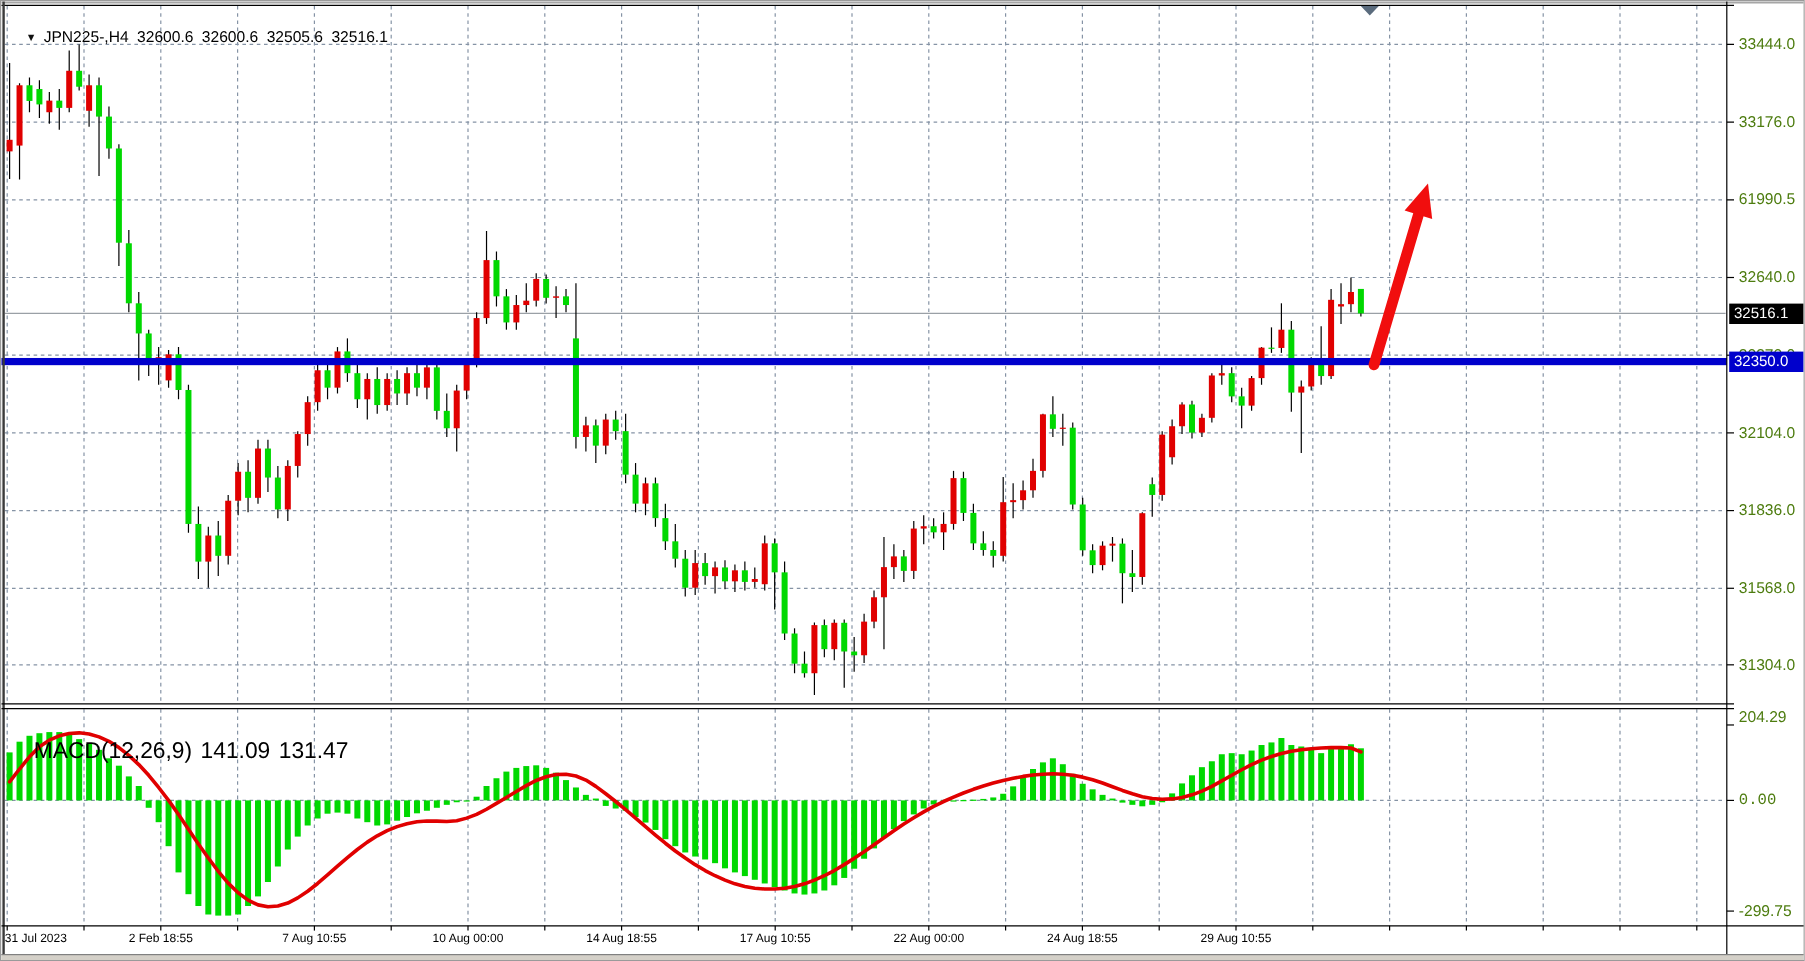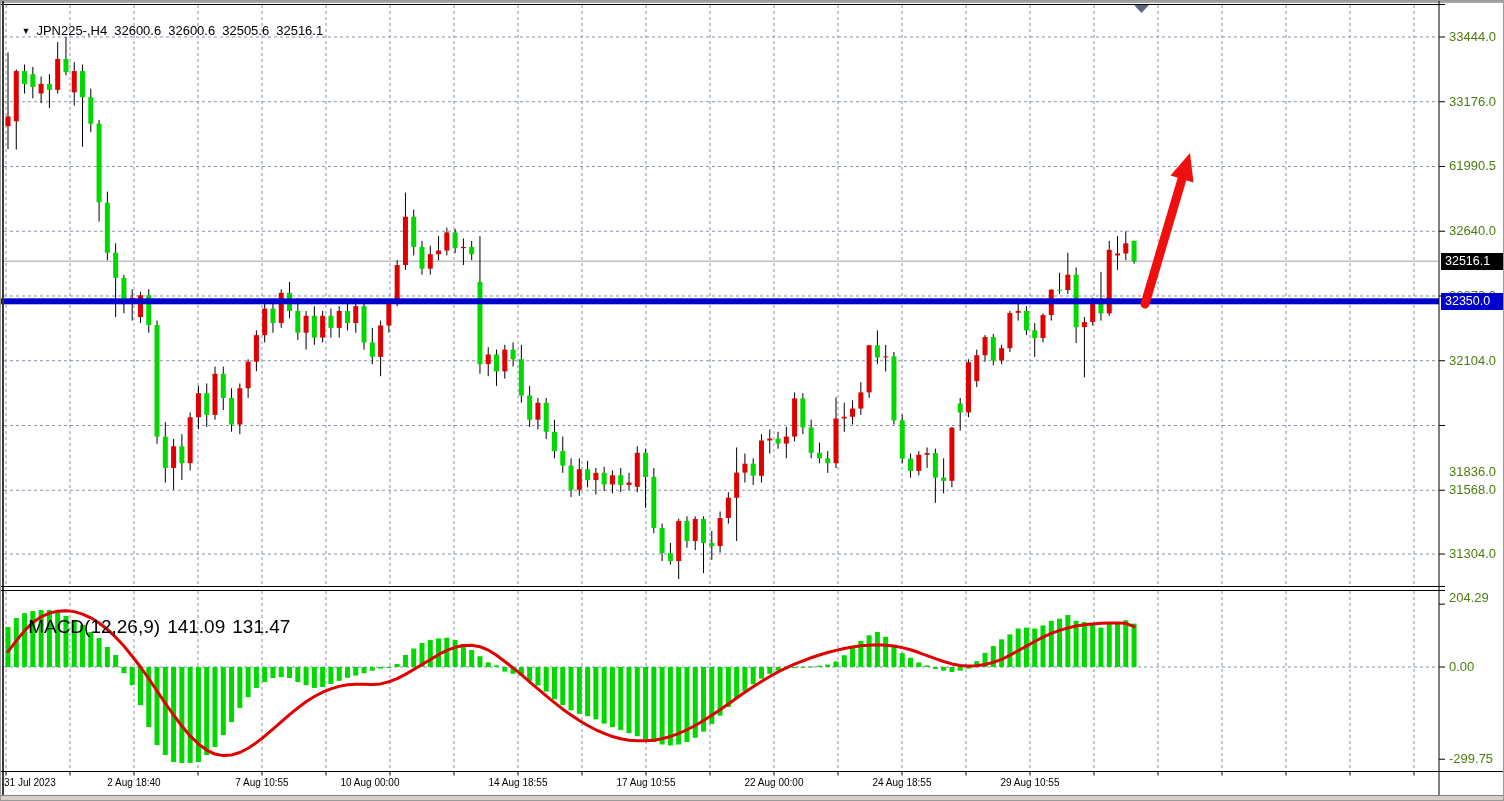--- a/index.html
+++ b/index.html
@@ -561,32 +561,32 @@
     <span>MACD(12,26,9)</span><span class="v">141.09</span><span class="v">131.47</span>
   </div>
 
   <div id="price-axis">
       <div class="tick-lbl" style="top: 28px;">33444.0</div>
       <div class="tick-lbl" style="top: 92.7488px;">33176.0</div>
       <div class="tick-lbl" style="top: 157.498px;">61990.5</div>
       <div class="tick-lbl" style="top: 222.246px;">32640.0</div>
       <div class="tick-lbl" style="top: 286.995px;">32372.0</div>
       <div class="tick-lbl" style="top: 351.744px;">32104.0</div>
-      <div class="tick-lbl" style="top: 416.493px; margin-top: 47px;">31836.0</div>
+      <div class="tick-lbl" style="top: 416.493px;">31836.0</div>
       <div class="tick-lbl" style="top: 481.242px;">31568.0</div>
       <div class="tick-lbl" style="top: 545.024px;">31304.0</div>
       <div class="tick-lbl" style="top: 589px;">204.29</div>
-      <div class="tick-lbl" style="top: 658px;">0.00</div>
+      <div class="tick-lbl" style="top: 658px; font-family: Liberation Mono, monospace;">0.00</div>
       <div class="tick-lbl" style="top: 750.23px;">-299.75</div>
     </div>
   <div id="time-axis">
       <div class="date-lbl" style="left: 3px;">31 Jul 2023</div>
-      <div class="date-lbl" style="left: 88px; width: 90px; text-align: center;">2 Aug 18:40</div>
+      <div class="date-lbl" style="left: 88px; width: 90px; text-align: center;">2 Feb 18:55</div>
       <div class="date-lbl" style="left: 216px; width: 90px; text-align: center;">7 Aug 10:55</div>
-      <div class="date-lbl" style="left: 324px; width: 90px; text-align: center;">10 Aug 00:00</div>
+      <div class="date-lbl" style="left: 344px; width: 90px; text-align: center;">10 Aug 00:00</div>
       <div class="date-lbl" style="left: 472px; width: 90px; text-align: center;">14 Aug 18:55</div>
       <div class="date-lbl" style="left: 600px; width: 90px; text-align: center;">17 Aug 10:55</div>
       <div class="date-lbl" style="left: 728px; width: 90px; text-align: center;">22 Aug 00:00</div>
       <div class="date-lbl" style="left: 856px; width: 90px; text-align: center;">24 Aug 18:55</div>
       <div class="date-lbl" style="left: 984px; width: 90px; text-align: center;">29 Aug 10:55</div>
     </div>
 
   <div class="badge cur" style="top:252px;">32516.1</div>
   <div class="badge lvl" style="top:292px;">32350.0</div>
 

